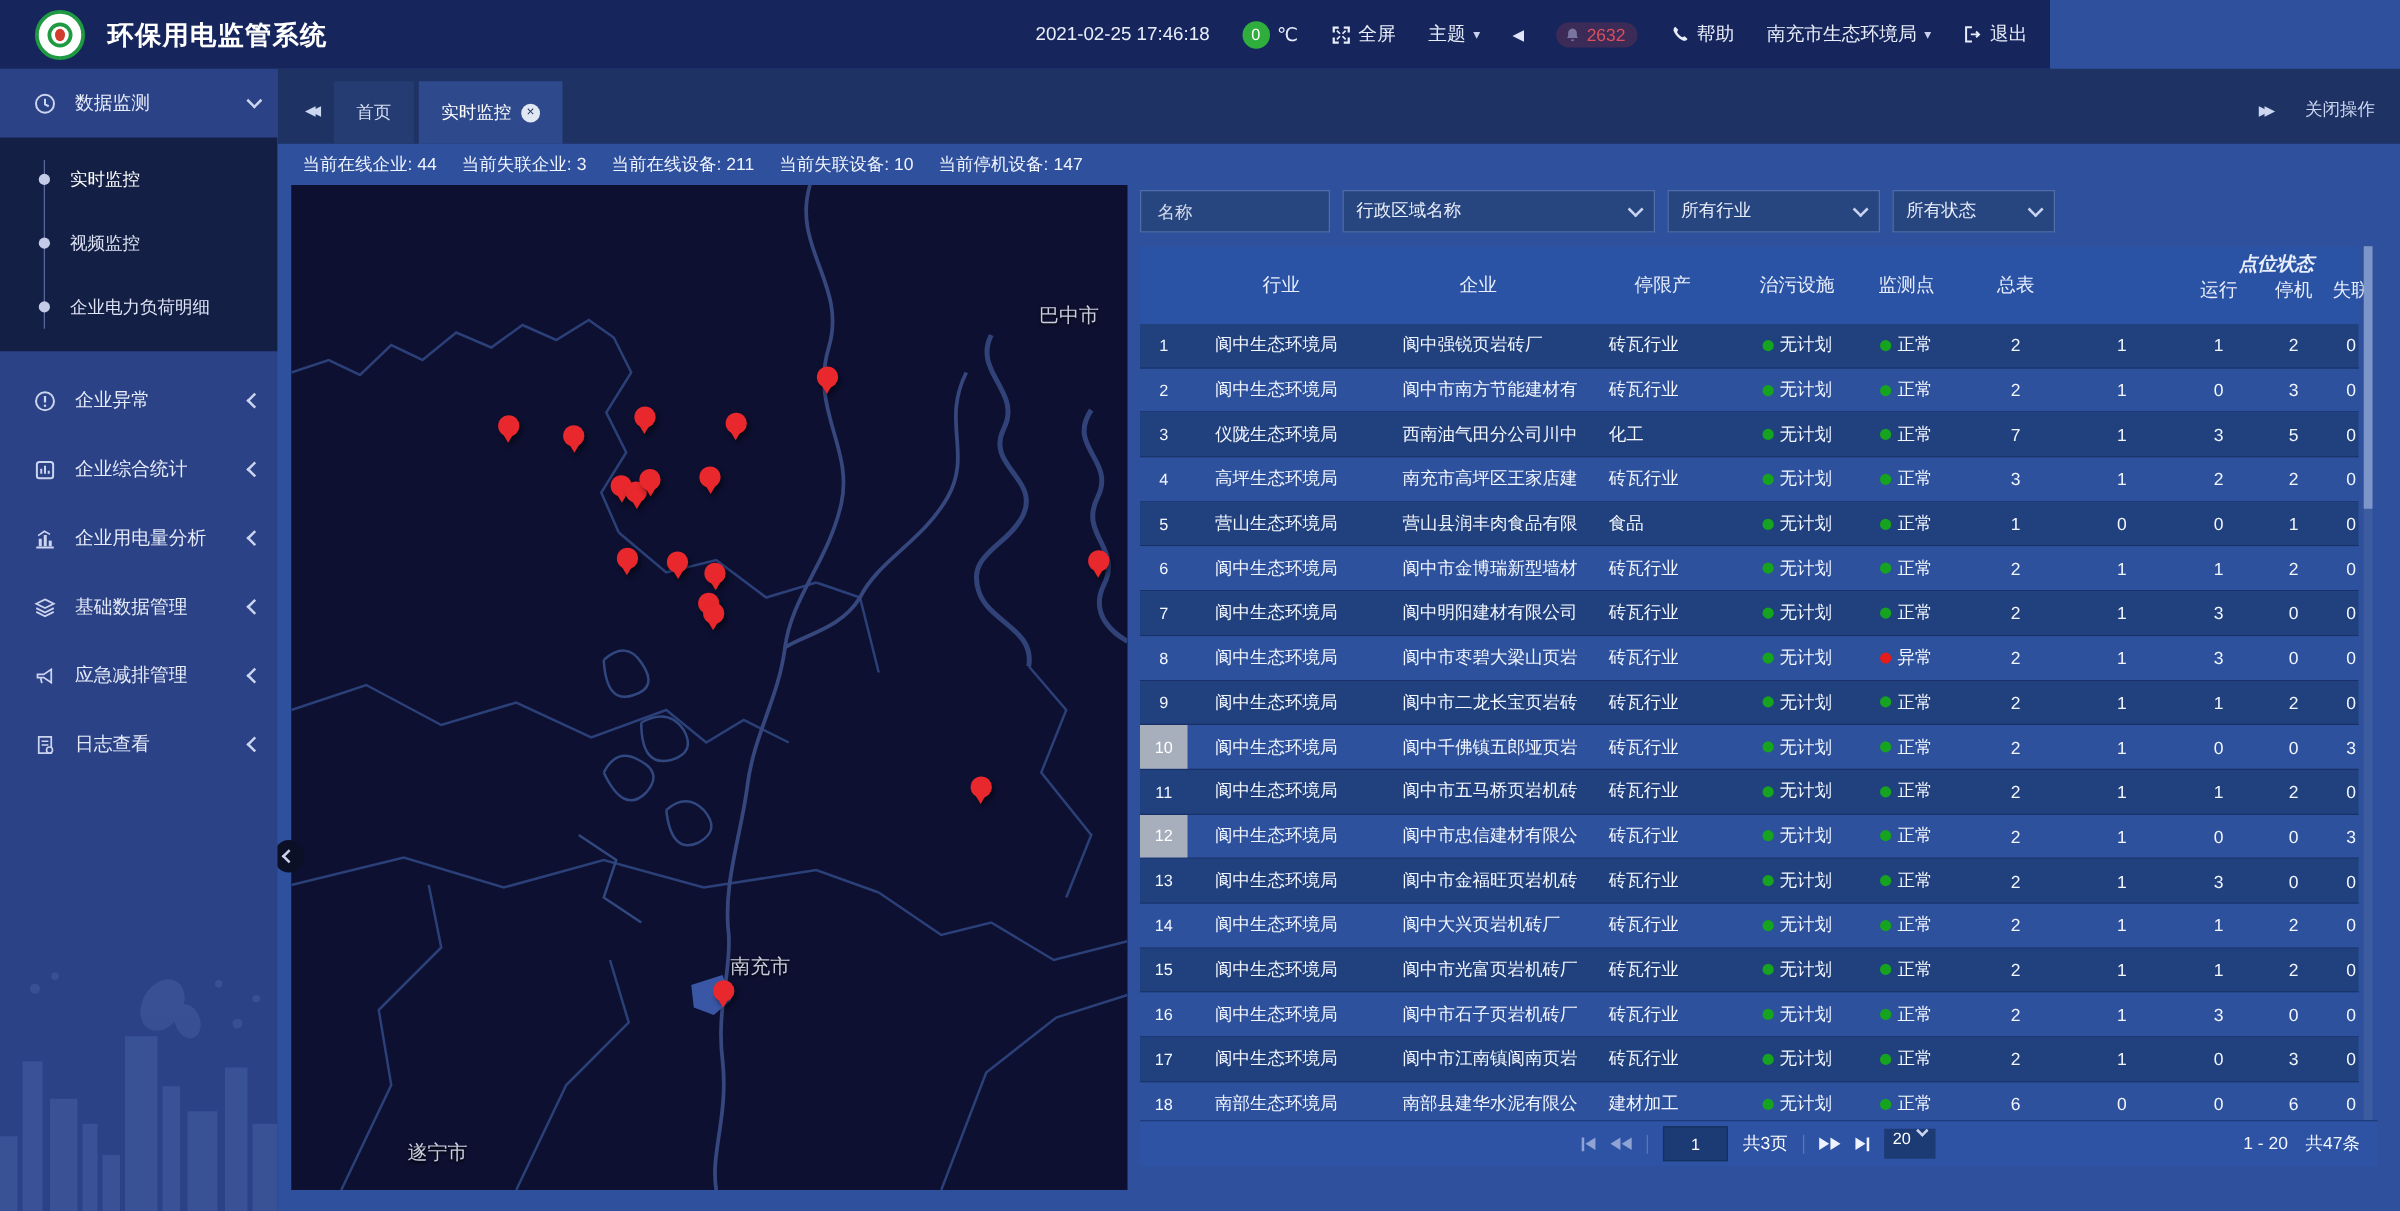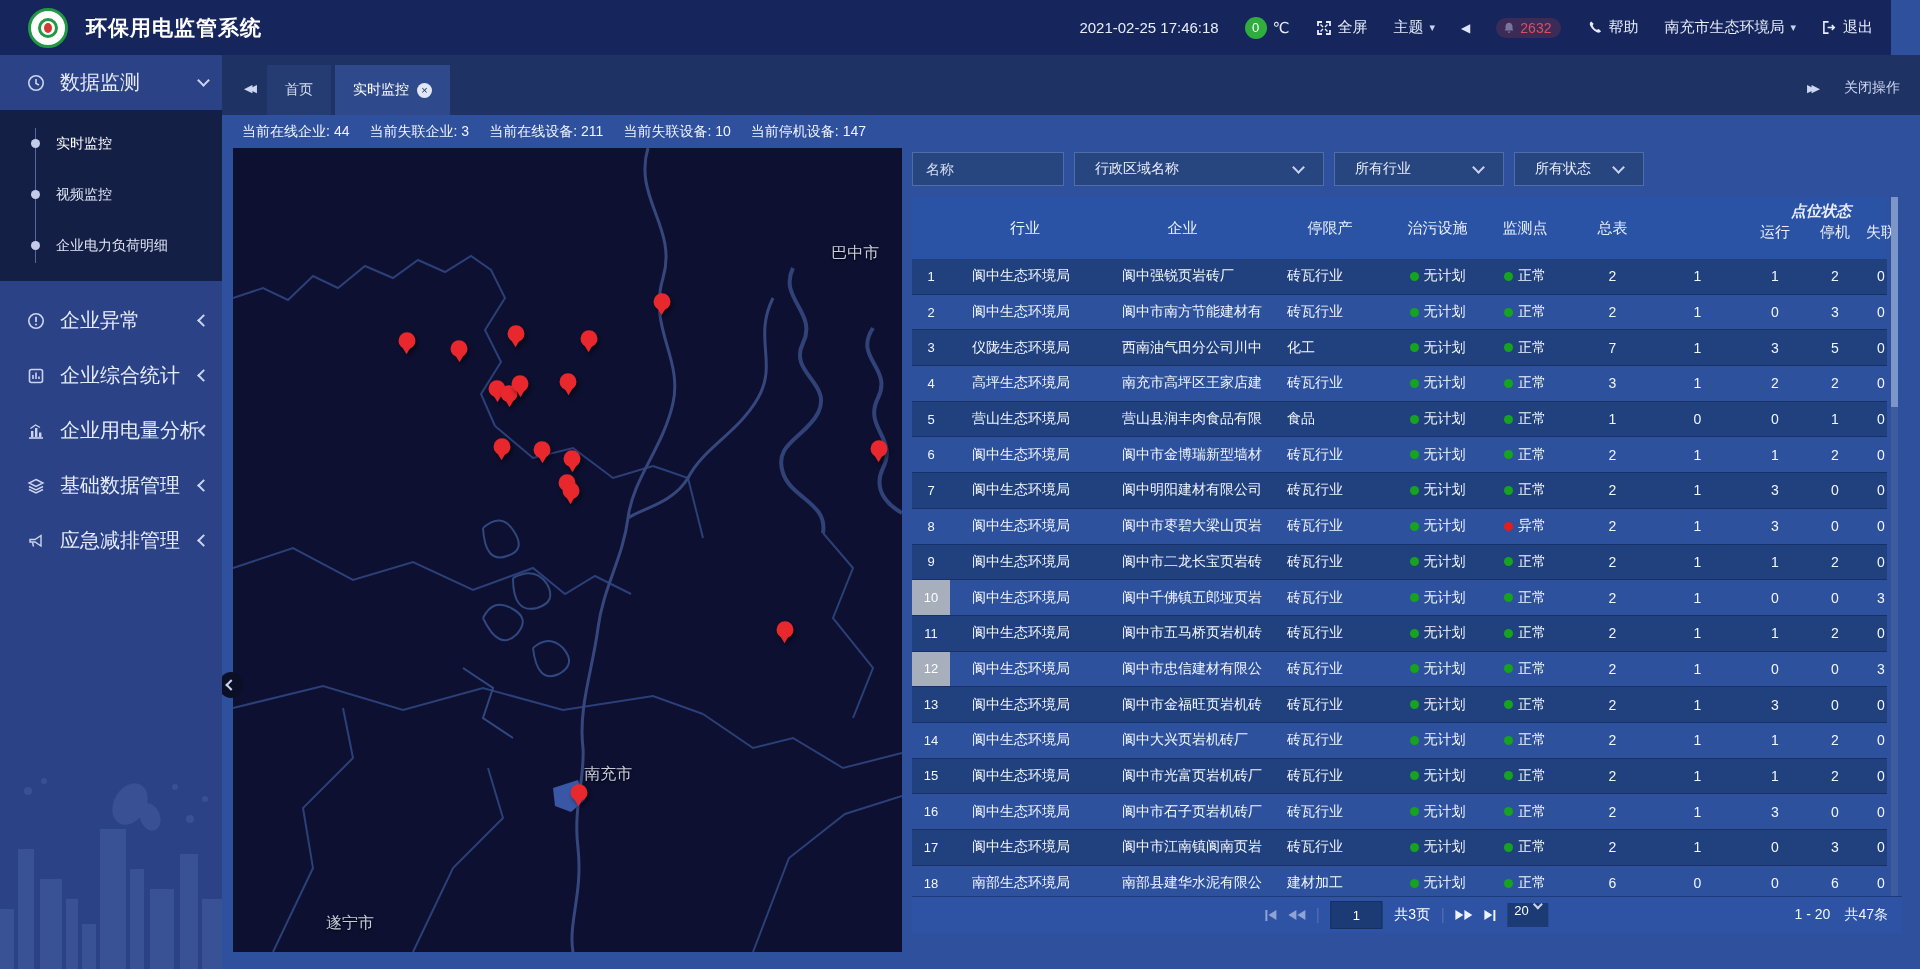--- a/index.html
+++ b/index.html
@@ -1,41 +1,41 @@
 <!DOCTYPE html>
 <html><head>
 <meta charset="utf-8">
 <style>
   html,body{margin:0;padding:0;}
   body{width:1920px;height:969px;position:relative;overflow:hidden;
        background:#2e509d;font-family:"Liberation Sans","DejaVu Sans",sans-serif;
        -webkit-font-smoothing:antialiased;color:#fff;}
   
-  .hdr{position:absolute;left:0;top:0;width:1891px;height:55px;background:#16265c;
+  .hdr{position:absolute;left:0;top:0;width:1640px;height:55px;background:#16265c;
        display:flex;align-items:center;z-index:30;}
   .logo{width:34px;height:34px;border-radius:50%;background:#fff;border:3px solid #1f9a43;
         margin-left:28px;position:relative;flex:0 0 auto;}
   .logo::before{content:"";position:absolute;left:7px;top:7px;width:14px;height:14px;
         border-radius:50%;border:3px solid #1f9a43;}
   .logo::after{content:"";position:absolute;left:13px;top:12px;width:8px;height:10px;
         border-radius:50%;background:#d23c2e;}
   .hdr-title{font-size:21px;font-weight:bold;margin-left:18px;letter-spacing:1px;}
   .hdr-right{margin-left:auto;display:flex;align-items:center;gap:26px;padding-right:18px;
         font-size:15px;color:#e8edfb;}
   .hitem{display:flex;align-items:center;gap:6px;cursor:pointer;}
   .temp-badge{width:22px;height:22px;border-radius:50%;background:#2fae3e;color:#fff;
         font-size:13px;display:flex;align-items:center;justify-content:center;}
   .caret{font-size:11px;color:#c9d2ee;}
   .bell-pill{display:flex;align-items:center;gap:4px;background:#3c2b57;border-radius:11px;
         padding:2px 10px 2px 6px;}
   .bell-pill .cnt{color:#d8505e;font-size:14px;}
   .spk{font-size:12px;color:#dfe5f6;}
   
   .sidebar{position:absolute;left:0;top:55px;width:222px;bottom:0;background:#2b4286;z-index:20;overflow:hidden;}
-  .m-item{height:55px;display:flex;align-items:center;padding:0 14px 0 26px;font-size:20px;
+  .m-item{height:55px;display:flex;align-items:center;padding:0 14px 0 26px;font-size:15px;
         color:#e6ebfa;cursor:pointer;position:relative;}
   .m-item .mi{width:20px;height:20px;margin-right:14px;display:flex;align-items:center;justify-content:center;flex:0 0 auto;}
   .m-item .lbl{flex:1;white-space:nowrap;}
   .chev{display:inline-block;width:7px;height:7px;border-left:2px solid #ccd4ef;border-bottom:2px solid #ccd4ef;}
   .chev.down{transform:rotate(-45deg);margin-top:-4px;}
   .chev.left{transform:rotate(45deg);}
   .submenu{background:#131f44;position:relative;padding:8px 0 10px;}
   .submenu::before{content:"";position:absolute;left:35px;top:18px;bottom:18px;width:1px;background:#5a679f;}
   .s-item{height:51px;display:flex;align-items:center;padding-left:56px;font-size:14px;
         color:#dfe5f6;position:relative;cursor:pointer;white-space:nowrap;}
@@ -74,21 +74,21 @@
         border-radius:50%;display:flex;align-items:center;justify-content:center;cursor:pointer;z-index:5;}
   
   .rpanel{position:absolute;left:690px;top:0;width:990px;bottom:0;}
   .filters{position:absolute;left:0;top:4px;display:flex;gap:10px;}
   .f-input,.f-select{height:34px;background:#27457f;border:1px solid #4f6cab;display:flex;
         align-items:center;font-size:14px;color:#e9eefb;box-sizing:border-box;}
   .f-input{width:152px;}
   .f-input input{background:transparent;border:none;outline:none;color:#e9eefb;font-size:14px;
         padding:0 13px;width:100%;font-family:inherit;}
   .f-input input::placeholder{color:#dfe5f4;opacity:.95;}
-  .f-select{justify-content:space-between;padding:0 20px;cursor:pointer;}
+  .f-select{justify-content:space-between;padding:0 10px;cursor:pointer;}
   .f-select .chev{border-color:#c7d3ef;margin-top:-3px;}
   .f-region{width:250px;}.f-industry{width:170px;}.f-status{width:130px;}
   
   .tgrid{display:grid;grid-template-columns:38px 150px 165px 130px 85px 90px 85px 85px 70px 50px 42px;}
   .thead{position:absolute;left:0;top:49px;width:975px;height:62px;background:#2b53a5;
         grid-template-rows:26px 36px;font-size:15px;color:#e8eefb;}
   .th{display:flex;align-items:center;justify-content:center;grid-row:1/3;}
   .th.sub{grid-row:2;align-items:flex-start;}
   .th.group{grid-row:1;grid-column:9/12;align-items:flex-end;justify-content:center;
         font-style:italic;font-weight:bold;padding-bottom:2px;}
@@ -244,20 +244,31 @@
     <span class="chev left"></span>
   </div>
   <div class="m-item">
     <span class="mi">
       <svg width="18" height="18" viewBox="0 0 18 18">
           <path d="M3 7.5 L8 7.5 L14 3.5 L14 14 L8 10 L3 10 Z" stroke="#ccd4ef" stroke-width="1.4" fill="none"></path>
           <path d="M5.5 10.5 L6.5 14.5" stroke="#ccd4ef" stroke-width="1.4"></path>
         </svg>
     </span>
     <span class="lbl">应急减排管理</span>
+    <span class="chev left"></span>
+  </div>
+  <div class="m-item">
+    <span class="mi">
+      <svg width="18" height="18" viewBox="0 0 18 18">
+          <path d="M4 2.5 H14 V15.5 H4 Z" stroke="#ccd4ef" stroke-width="1.4" fill="none"></path>
+          <path d="M6.3 6 H11.7 M6.3 9 H11.7" stroke="#ccd4ef" stroke-width="1.3"></path>
+          <circle cx="12.6" cy="13" r="2.4" fill="#2b4286" stroke="#ccd4ef" stroke-width="1.3"></circle>
+        </svg>
+    </span>
+    <span class="lbl">日志查看</span>
     <span class="chev left"></span>
   </div>
   <svg class="skyline" viewBox="0 0 222 210">
     <g fill="#5b76bb" opacity="0.55">
       <rect x="18" y="90" width="16" height="120"></rect>
         <rect x="40" y="120" width="22" height="90"></rect>
       <rect x="66" y="140" width="12" height="70"></rect>
         <rect x="0" y="150" width="14" height="60"></rect>
       <rect x="100" y="70" width="26" height="140"></rect>
         <rect x="130" y="110" width="14" height="100"></rect>

